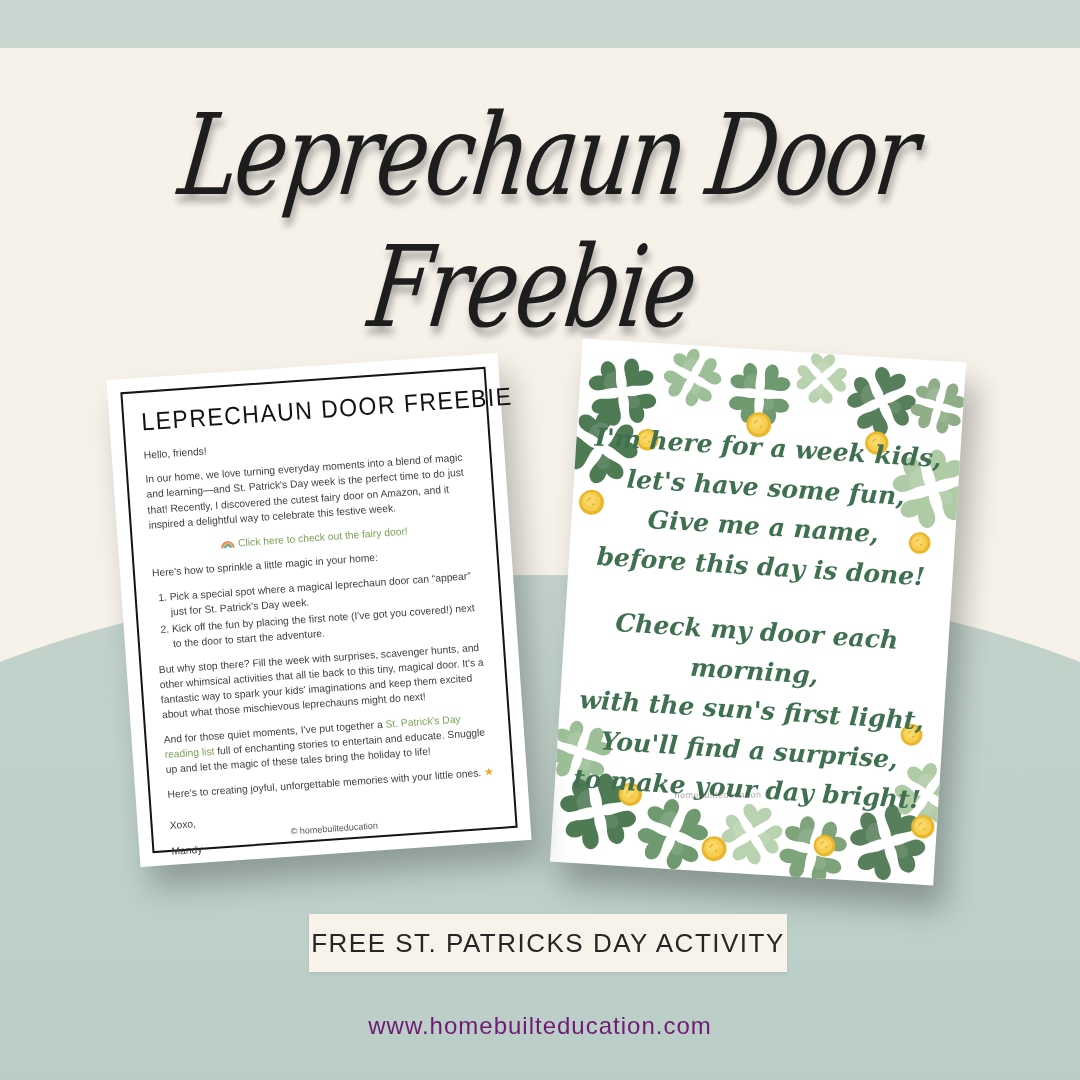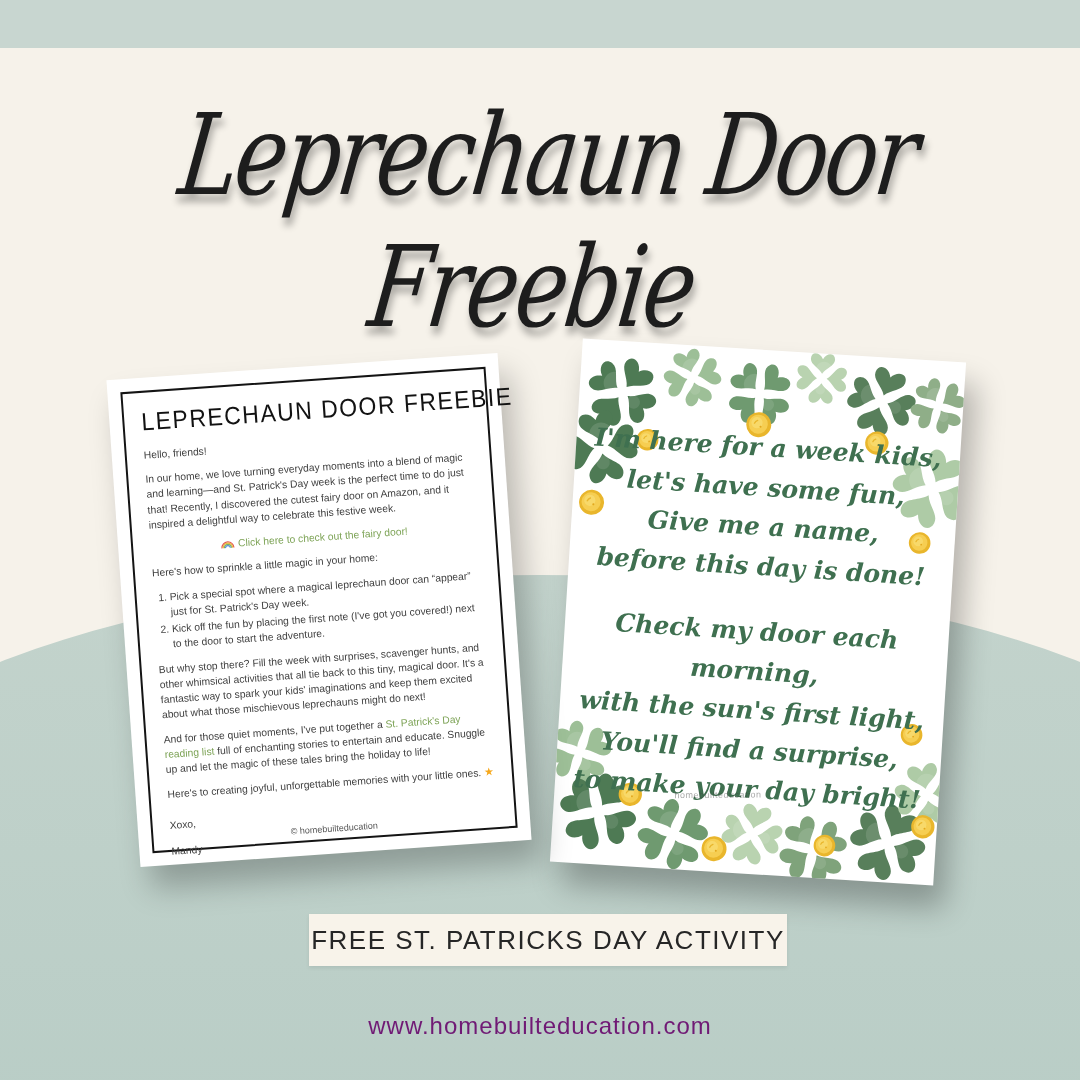--- a/index.html
+++ b/index.html
@@ -64,21 +64,21 @@
   }
   .poem-text p{margin:0;}
   .stanza{margin-bottom:26px;}
   .poem-watermark{
     position:absolute;bottom:72px;left:120px;font-size:9px;color:rgba(60,60,60,0.45);
     transform:rotate(-4deg);letter-spacing:0.5px;z-index:1;
   }
   .deco{position:absolute;}
   
   .banner{
-    position:absolute;left:309px;top:914px;width:478px;height:52px;background:#f8f3ea;
+    position:absolute;left:309px;top:914px;width:478px;height:58px;background:#f8f3ea;
     display:flex;align-items:center;justify-content:center;z-index:4;
     box-shadow:0 2px 4px rgba(0,0,0,0.08);
   }
   .banner span{font-size:26px;letter-spacing:1.5px;color:#262626;white-space:nowrap;}
   .website{
     position:absolute;top:1012px;left:0;width:1080px;text-align:center;
     font-size:24px;letter-spacing:1px;color:#701a75;z-index:4;
   }
   .svg-defs{position:absolute;width:0;height:0;overflow:hidden;}
 </style>

